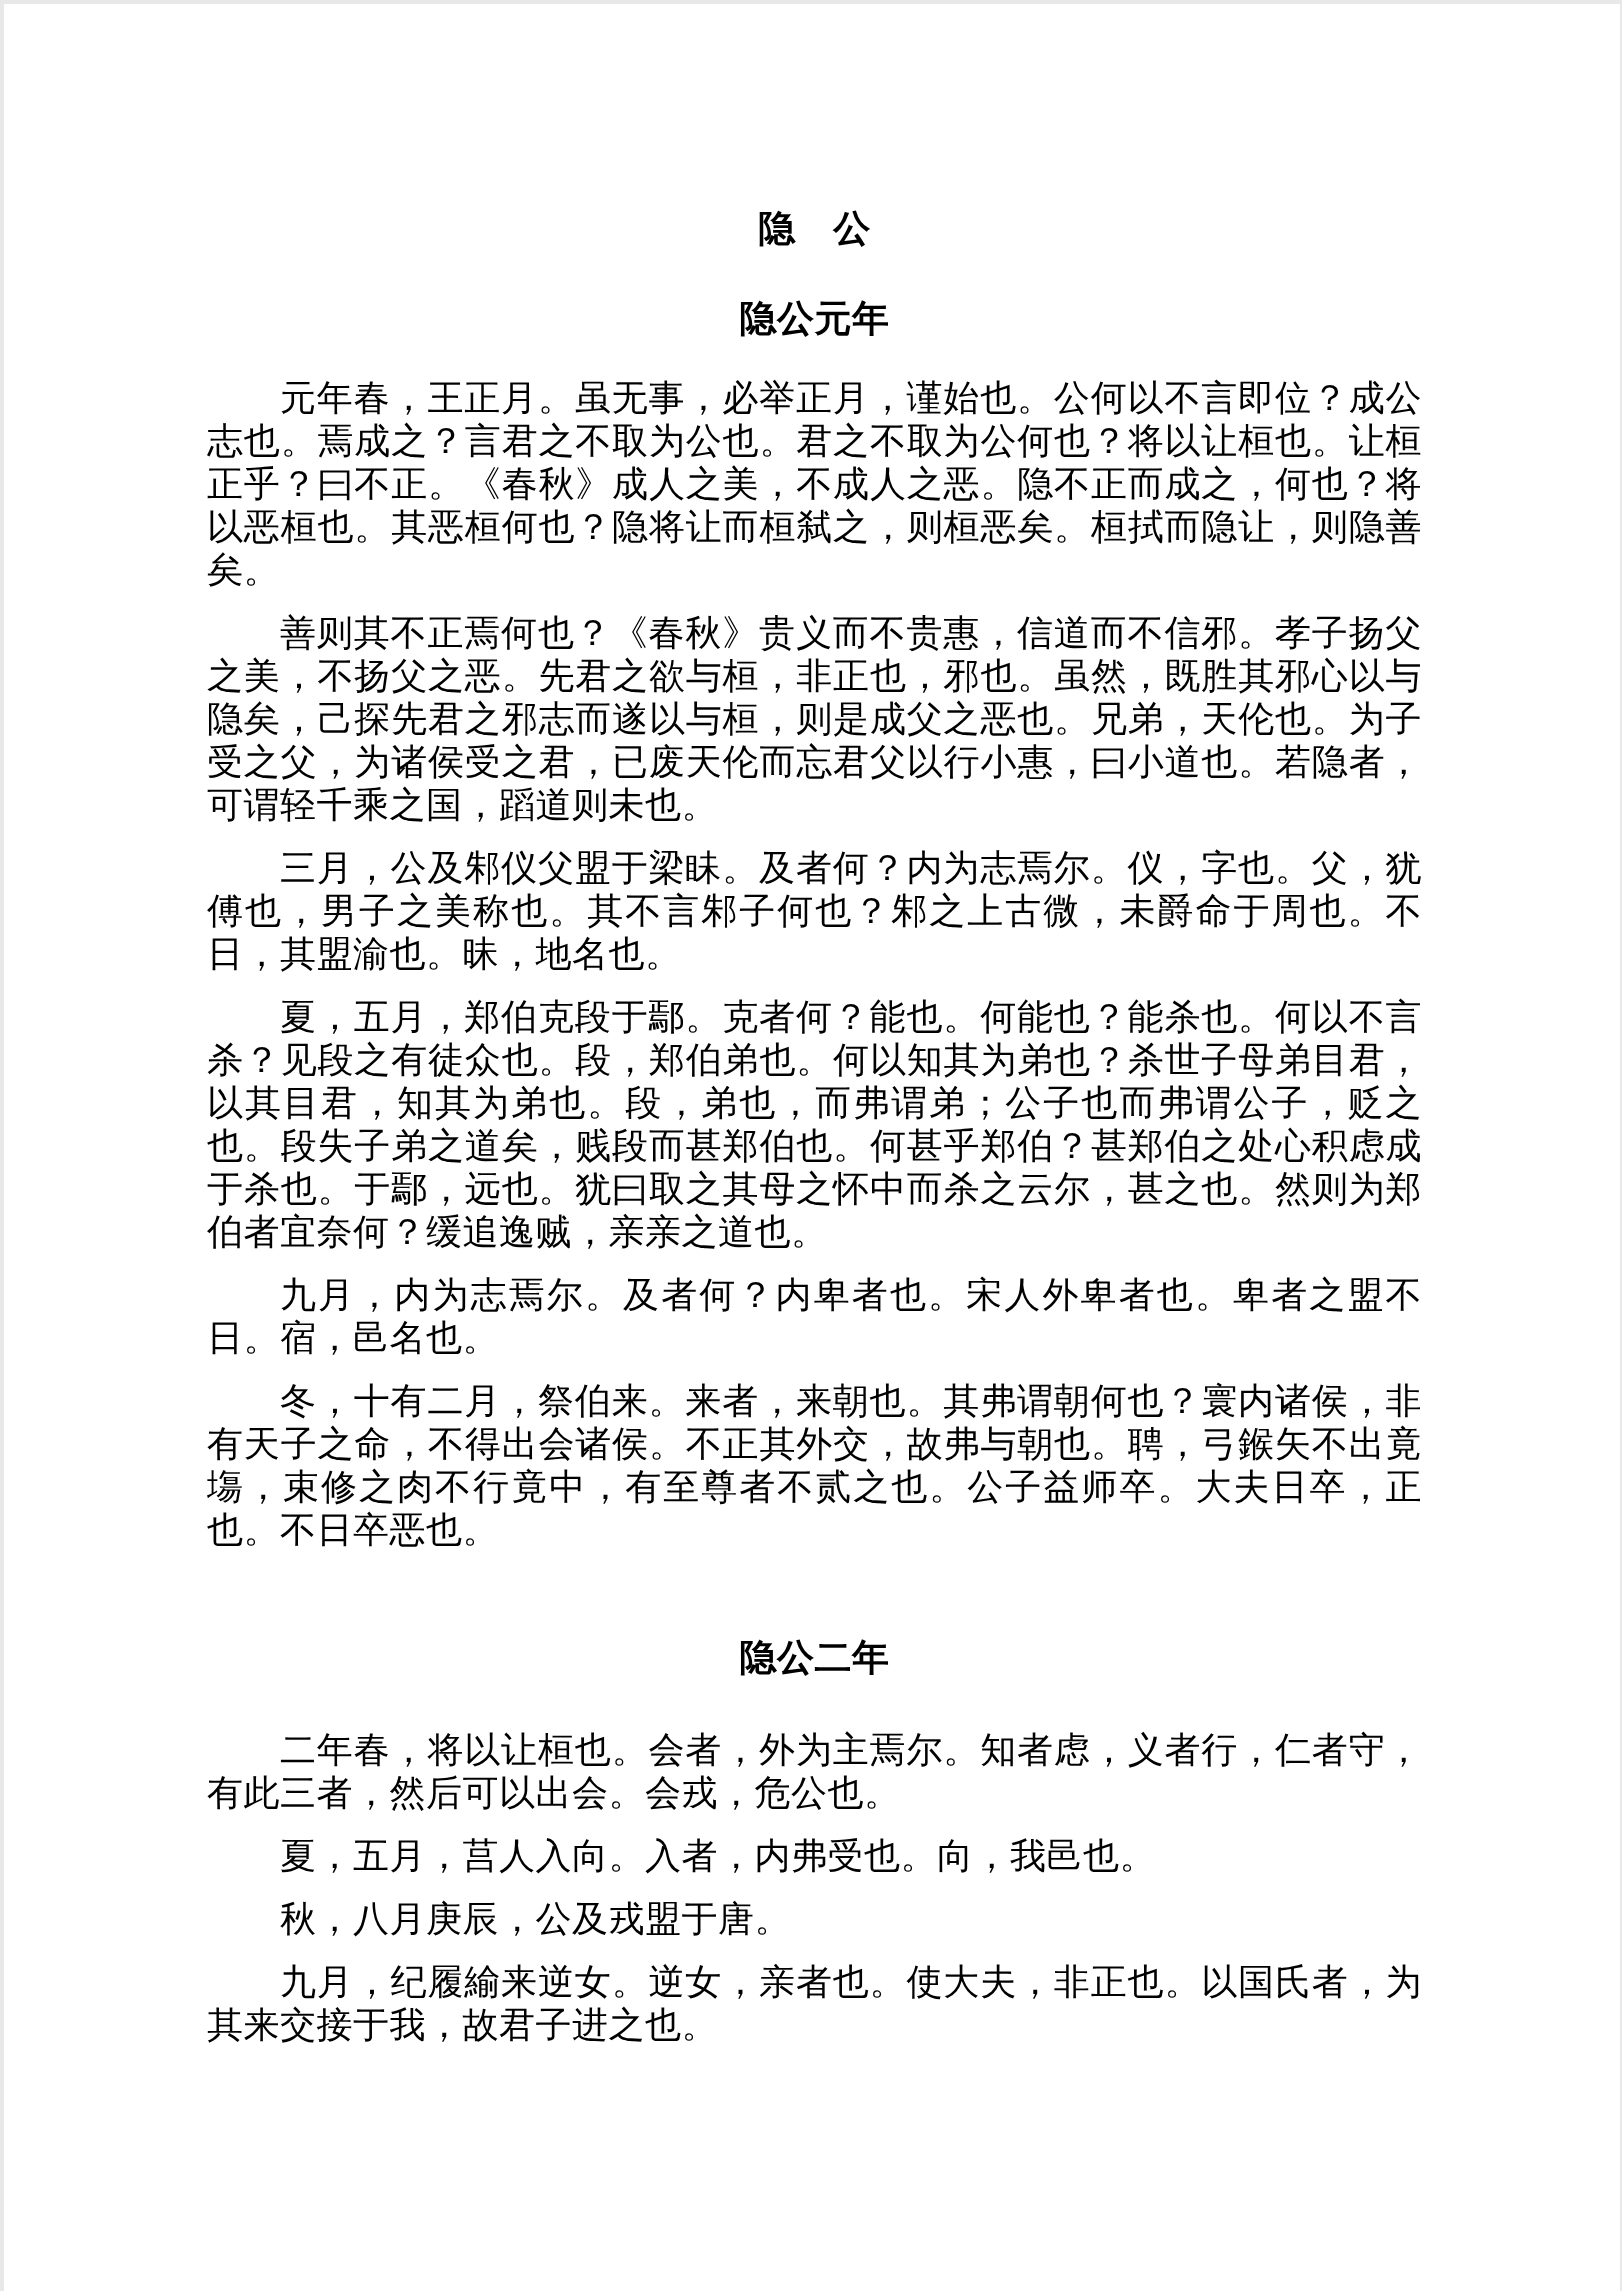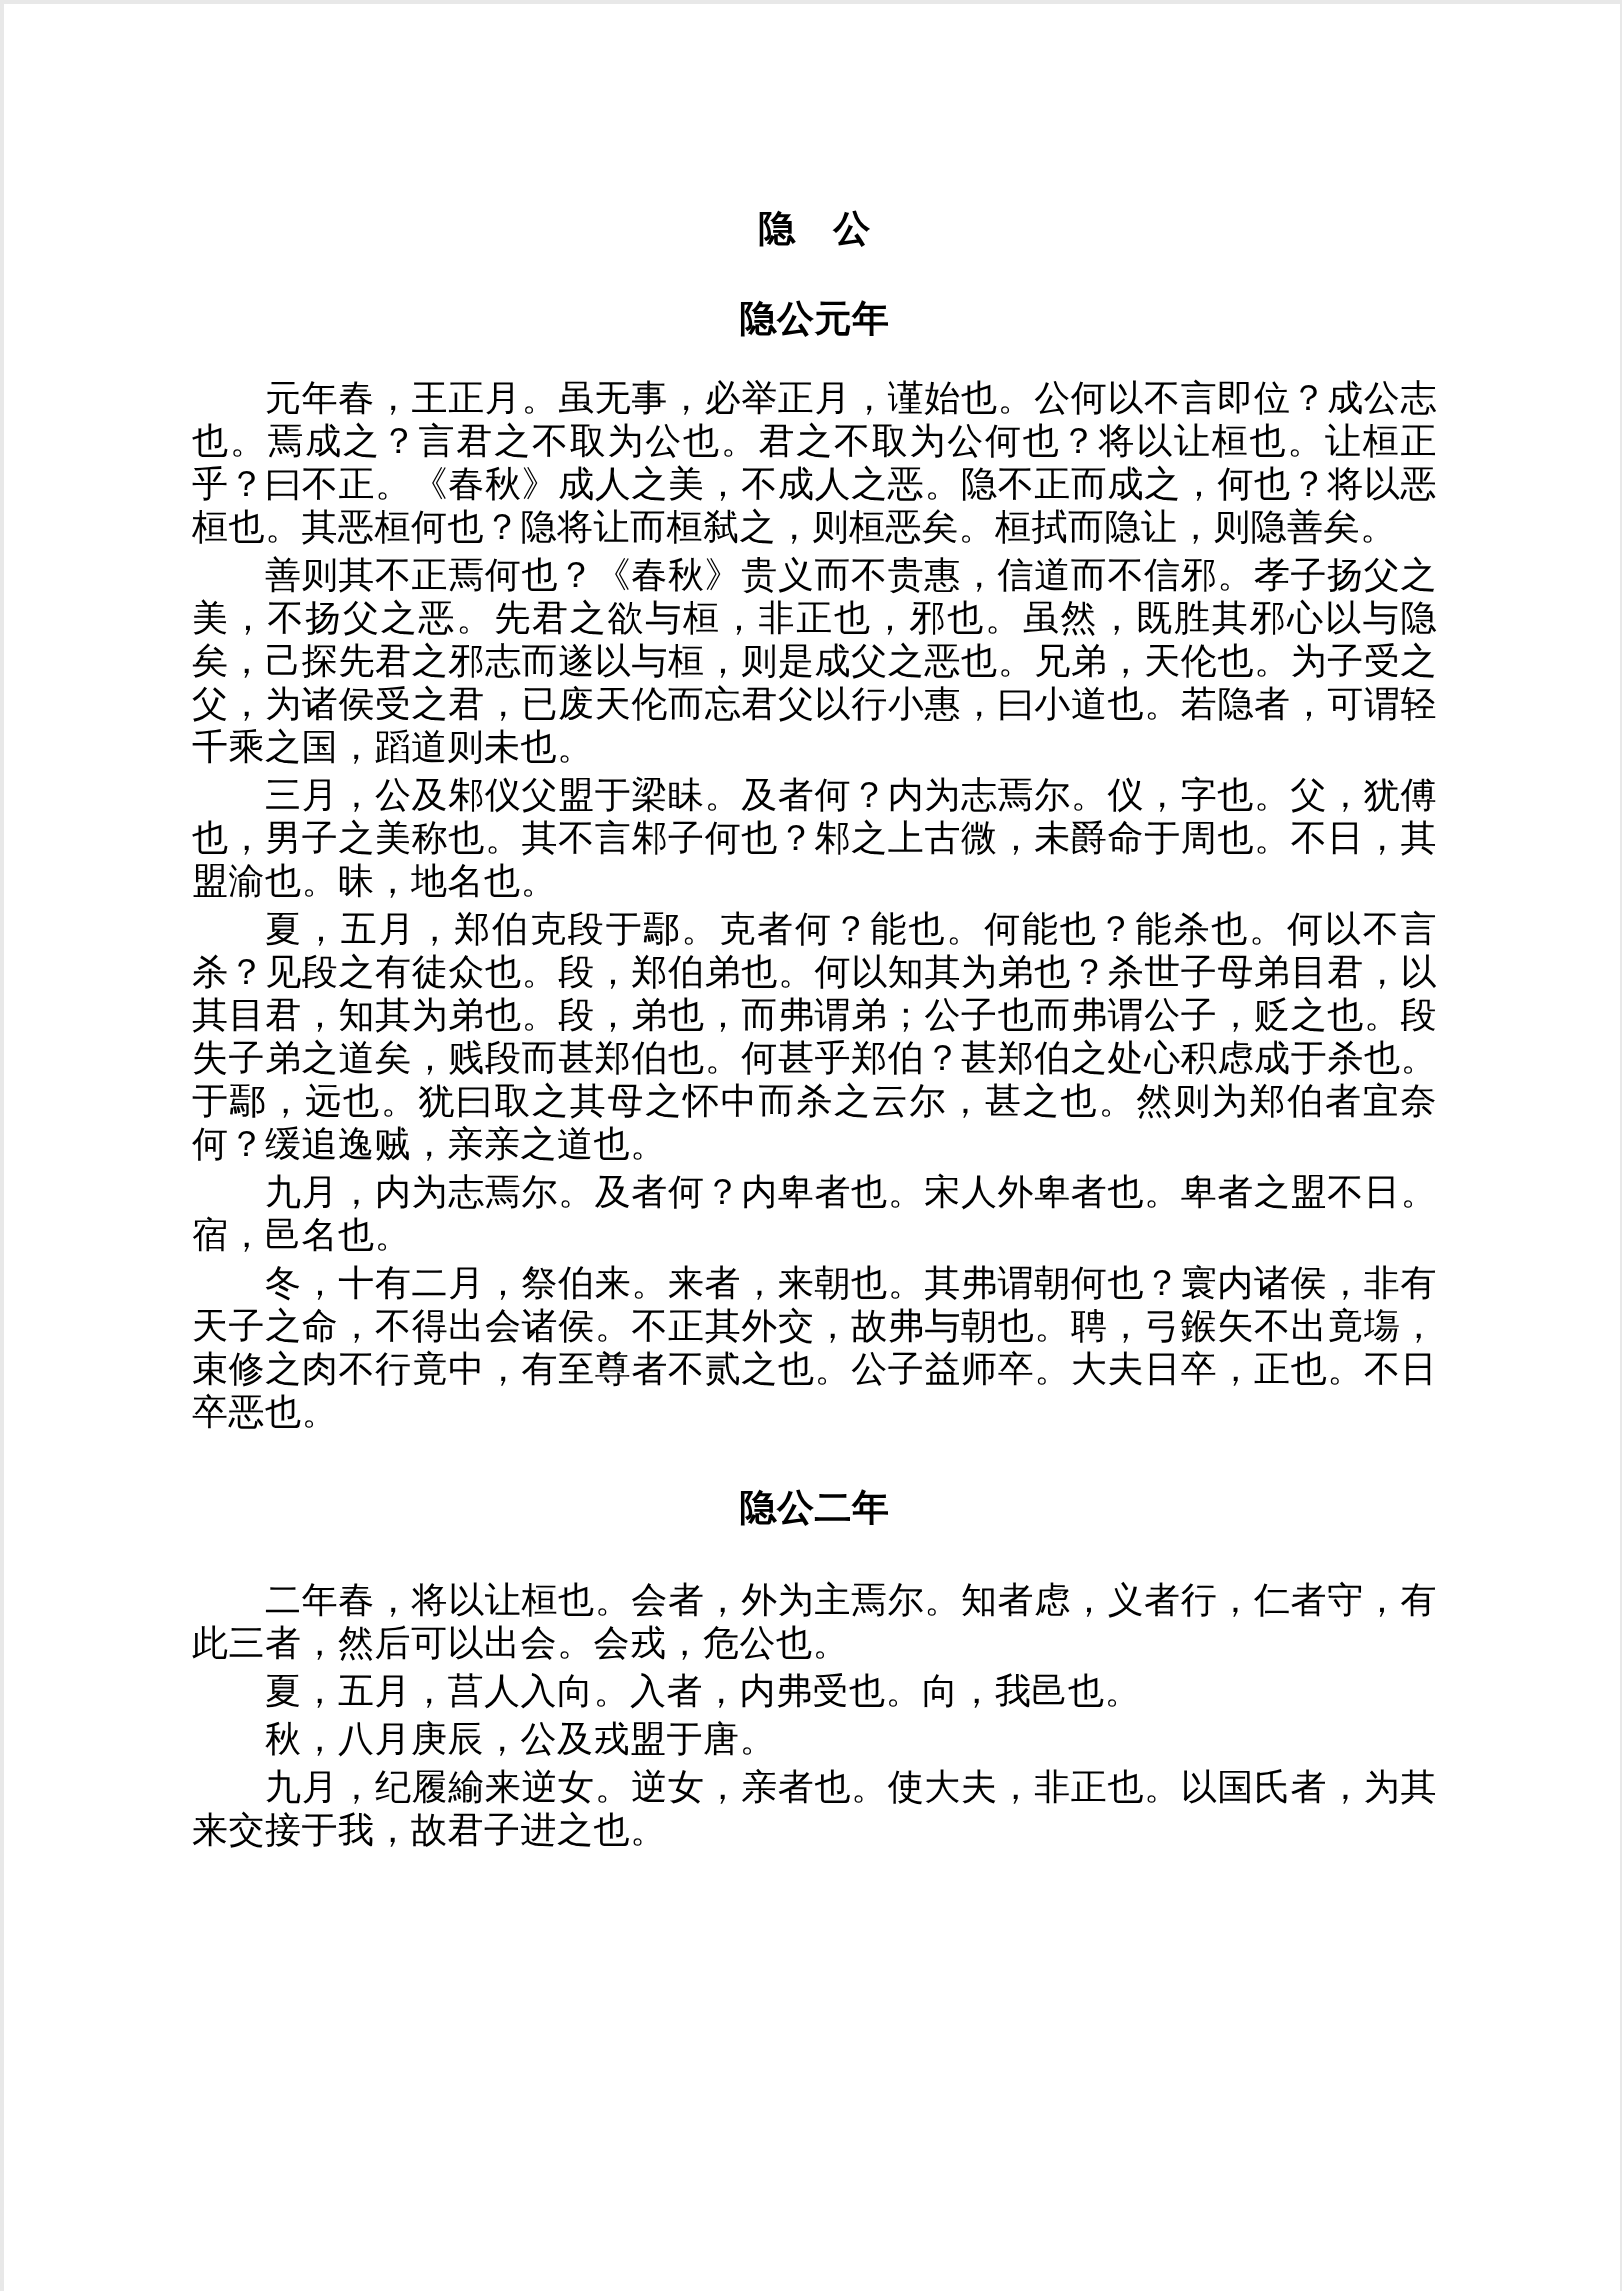--- a/index.html
+++ b/index.html
@@ -34,26 +34,26 @@
   }
   .section-heading {
     text-align: center;
     font-weight: bold;
     font-size: 37px;
     line-height: 43px;
     margin-top: 41px;
     margin-bottom: 32px;
   }
   .section-heading.second {
-    margin-top: 44px;
+    margin-top: 61px;
     margin-bottom: 45px;
   }
   .para {
     text-indent: 73px;
-    margin: 1px;
+    margin: 16px;
   }
 </style>
 </head>
 <body>
 
 <div class="page">
   <div class="content">
 
     <div class="doc-title">隐　公</div>
 

